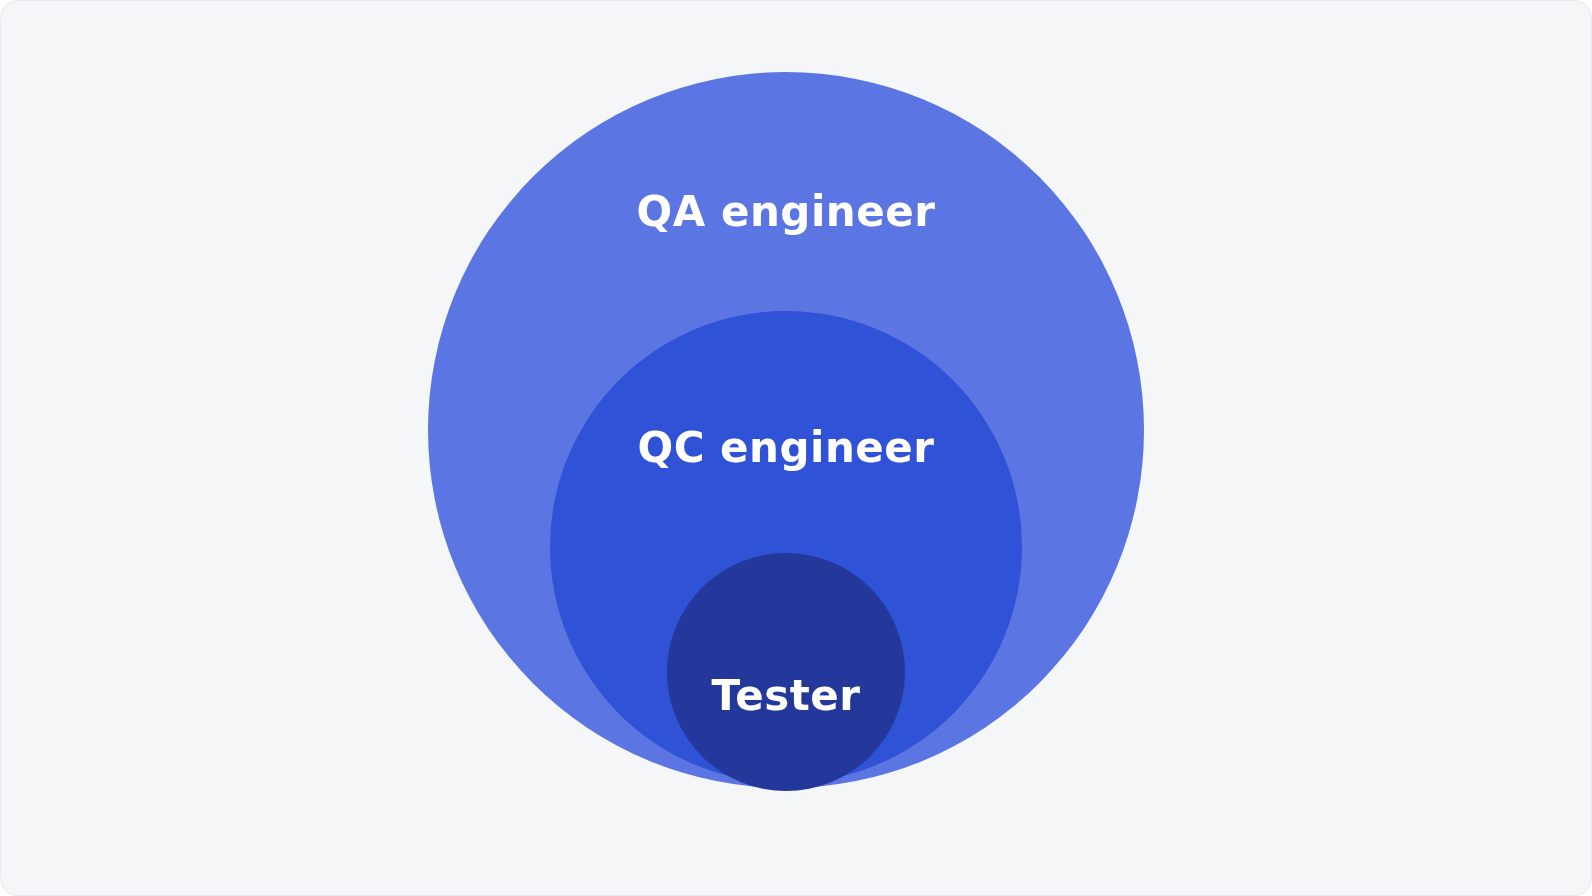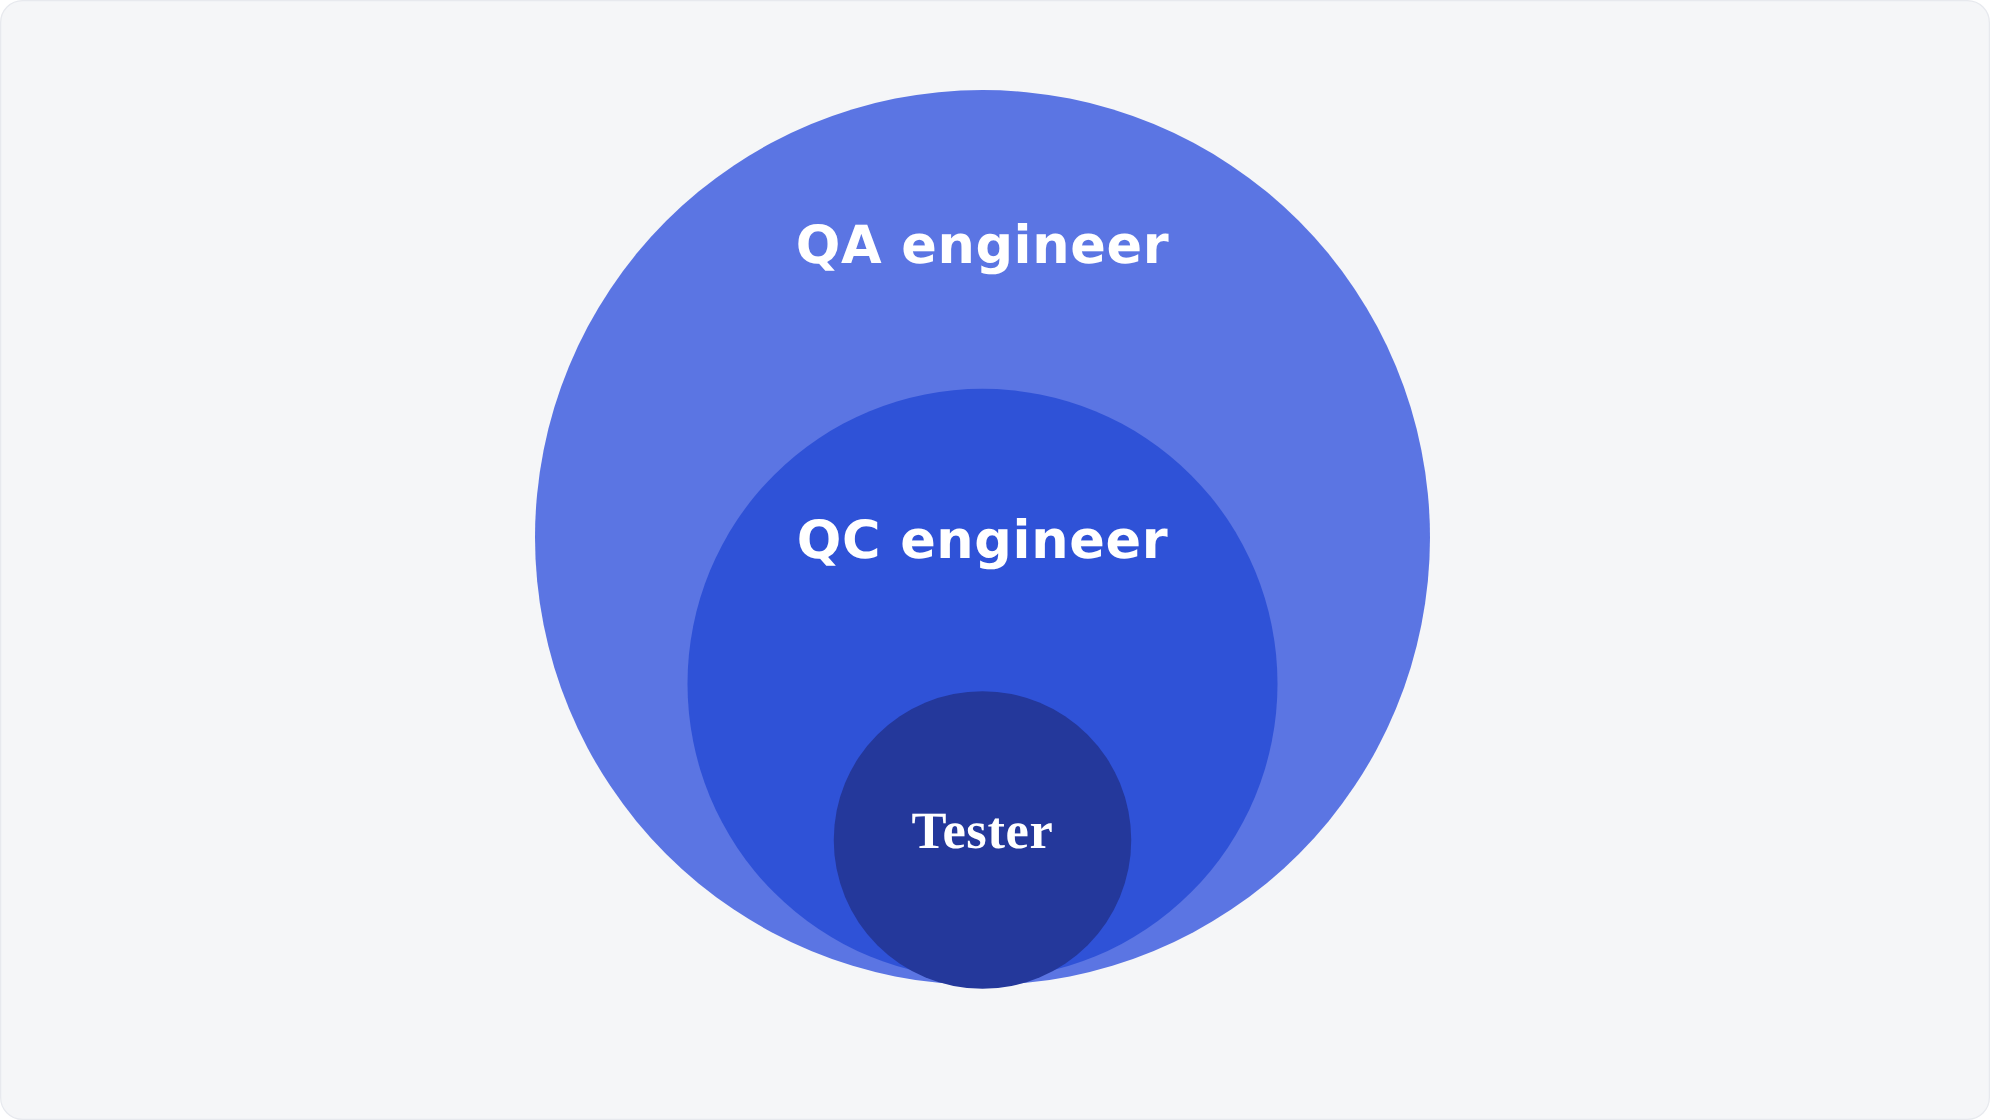--- a/index.html
+++ b/index.html
@@ -1,15 +1,15 @@
 <!DOCTYPE html>
 <html><head>
 <meta charset="utf-8">
 <style>
-  * { margin: 0; padding: 0; box-sizing: border-box; }
+  * { margin: 0; padding: 16px; box-sizing: border-box; }
   html, body {
     width: 1592px;
     height: 896px;
     background: #ffffff;
     font-family: "DejaVu Sans", "Liberation Sans", sans-serif;
     overflow: hidden;
   }
   .canvas {
     position: absolute;
     left: 0; top: 0;
@@ -37,21 +37,21 @@
     color: #ffffff;
     font-size: 42px;
     font-weight: 700;
     letter-spacing: 0.5px;
     text-align: center;
     line-height: 1;
     white-space: nowrap;
   }
   .l-qa     { left: 427px; top: 174px; width: 716px; }
   .l-qc     { left: 549px; top: 410px; width: 472px; text-align: center; }
-  .l-tester { left: 666px; top: 643px; width: 238px; font-family: Liberation Serif, serif; }
+  .l-tester { left: 666px; top: 658px; width: 238px; }
 </style>
 </head>
 <body>
 
 <div class="canvas">
   <div class="stage">
 
     <div class="circle c-outer" style="background-color: rgb(91, 117, 227);"></div>
 
     <div class="circle c-middle" style="background-color: rgb(47, 82, 215);"></div>

